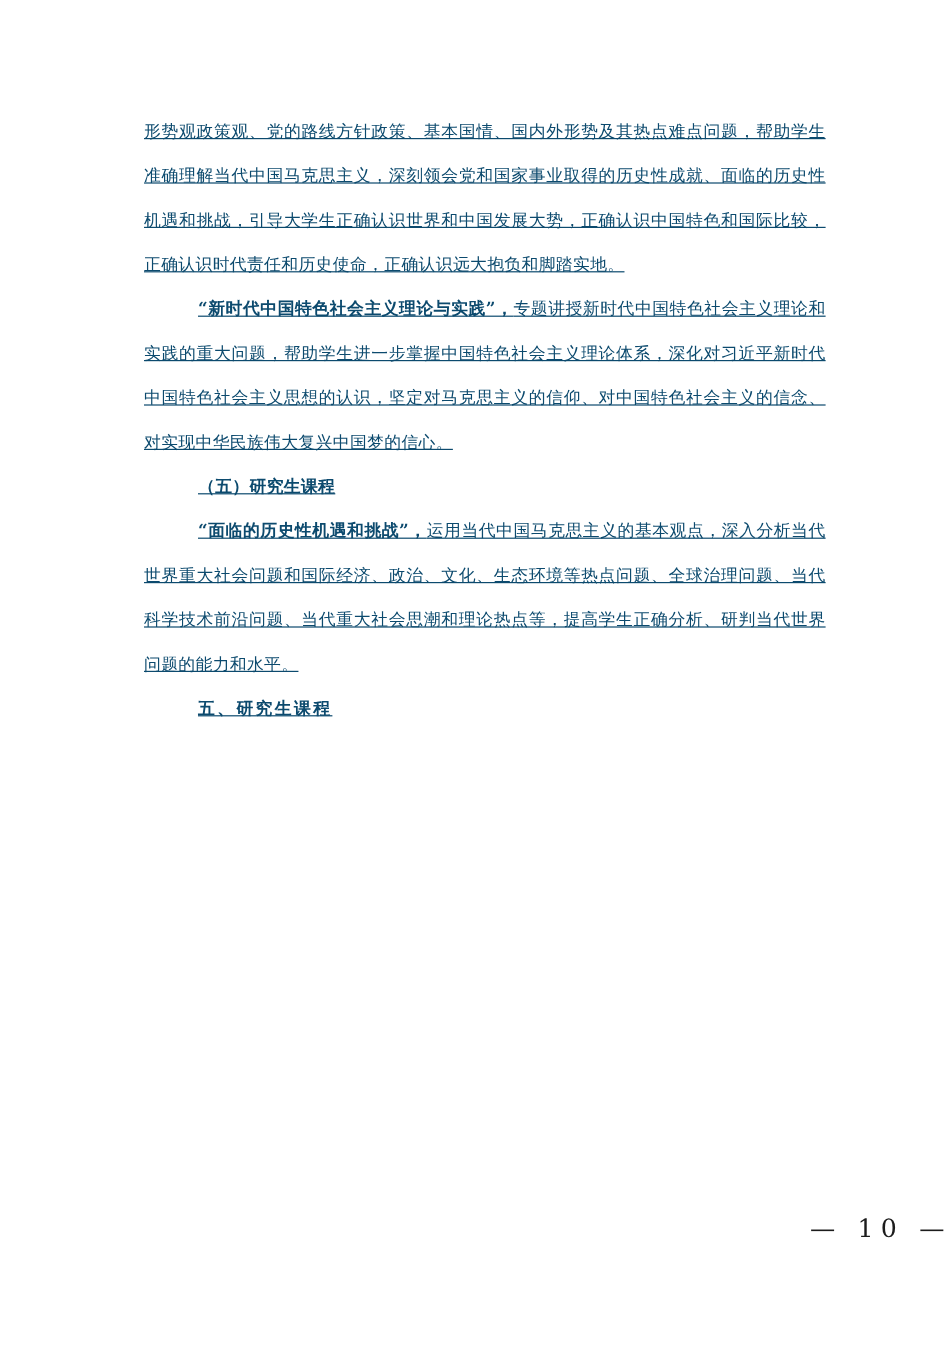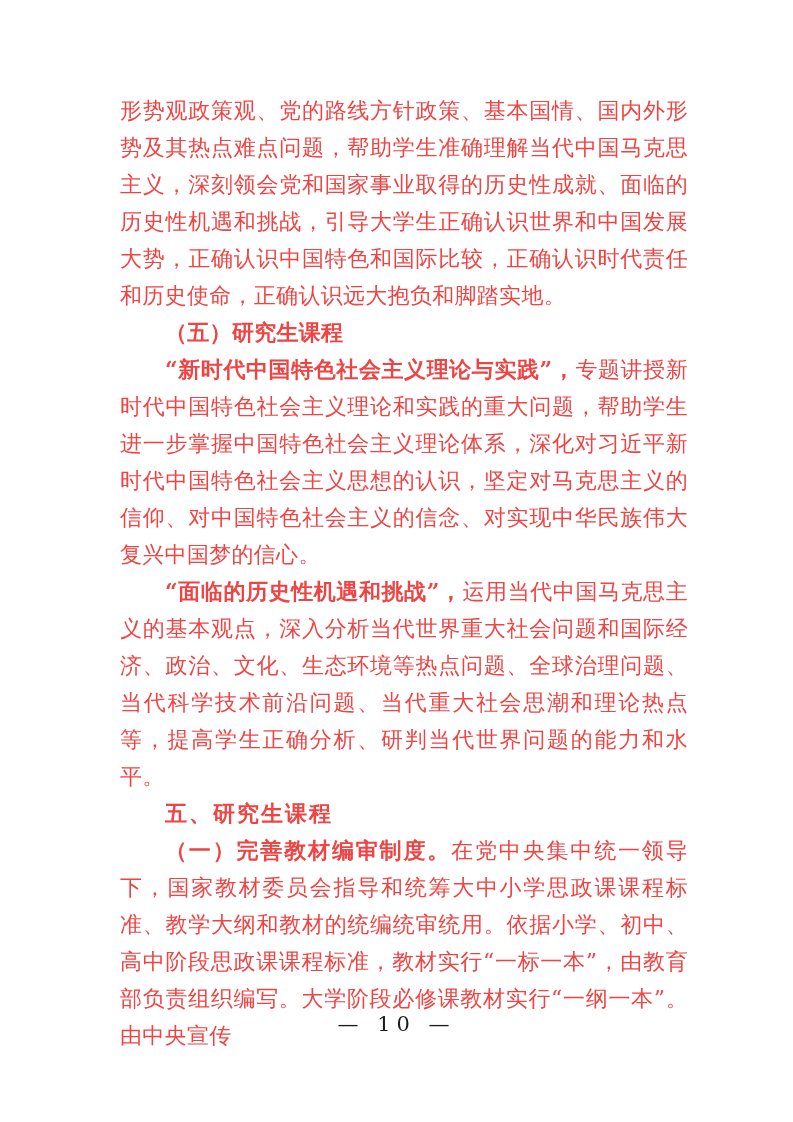--- a/index.html
+++ b/index.html
@@ -16,85 +16,83 @@
     font-family: "DejaVu Serif", "Liberation Serif", serif;
   }
   .content {
     position: absolute;
     left: 120px;
     top: 92px;
     width: 568px;
   }
   .para {
     margin: 0;
-    font-size: 22px;
+    font-size: 14px;
     line-height: 37px;
-    color: #ef4444;
+    color: #0c4a6e;
     text-align: justify;
     text-justify: inter-character;
     letter-spacing: 0.3px;
+    text-decoration: underline;
   }
   .indent {
     text-indent: 45px;
   }
   .heading-kaiti {
     font-weight: bold;
   }
   .heading-hei {
     font-family: "DejaVu Sans", "Liberation Sans", sans-serif;
     font-weight: 600;
     letter-spacing: 2px;
   }
   .lead-bold {
     font-weight: bold;
   }
   .footer {
     position: absolute;
     left: 0;
     top: 1012px;
     width: 100%;
-    text-align: center;
+    text-align: right;
   }
   .page-number {
     font-size: 21px;
     color: #1c1c1c;
     letter-spacing: 6px;
     font-family: "DejaVu Serif", "Liberation Serif", serif;
   }
 </style>
 </head>
 <body>
 
 <div class="page">
 
   <div class="content">
 
     <p class="para">
       <span>形势观政策观、党的路线方针政策、基本国情、国内外形势及其热点难点问题，帮助学生准确理解当代中国马克思主义，深刻领会党和国家事业取得的历史性成就、面临的历史性机遇和挑战，引导大学生正确认识世界和中国发展大势，正确认识中国特色和国际比较，正确认识时代责任和历史使命，正确认识远大抱负和脚踏实地。</span>
     </p>
 
+    <p class="para indent">
+      <span class="lead-bold">“新时代中国特色社会主义理论与实践”，</span><span>专题讲授新时代中国特色社会主义理论和实践的重大问题，帮助学生进一步掌握中国特色社会主义理论体系，深化对习近平新时代中国特色社会主义思想的认识，坚定对马克思主义的信仰、对中国特色社会主义的信念、对实现中华民族伟大复兴中国梦的信心。</span>
+    </p>
+
     <p class="para indent heading-kaiti">
       <span>（五）研究生课程</span>
-    </p>
-
-    <p class="para indent">
-      <span class="lead-bold">“新时代中国特色社会主义理论与实践”，</span><span>专题讲授新时代中国特色社会主义理论和实践的重大问题，帮助学生进一步掌握中国特色社会主义理论体系，深化对习近平新时代中国特色社会主义思想的认识，坚定对马克思主义的信仰、对中国特色社会主义的信念、对实现中华民族伟大复兴中国梦的信心。</span>
     </p>
 
     <p class="para indent">
       <span class="lead-bold">“面临的历史性机遇和挑战”，</span><span>运用当代中国马克思主义的基本观点，深入分析当代世界重大社会问题和国际经济、政治、文化、生态环境等热点问题、全球治理问题、当代科学技术前沿问题、当代重大社会思潮和理论热点等，提高学生正确分析、研判当代世界问题的能力和水平。</span>
     </p>
 
     <p class="para indent heading-hei">
       <span>五、研究生课程</span>
     </p>
 
-    <p class="para indent">
-      <span class="lead-bold">（一）完善教材编审制度。</span><span>在党中央集中统一领导下，国家教材委员会指导和统筹大中小学思政课课程标准、教学大纲和教材的统编统审统用。依据小学、初中、高中阶段思政课课程标准，教材实行“一标一本”，由教育部负责组织编写。大学阶段必修课教材实行“一纲一本”。由中央宣传</span>
-    </p>
 
   </div>
 
   <div class="footer">
     <span class="page-number">— 10 —</span>
   </div>
 
 </div>
 
 </body></html>

